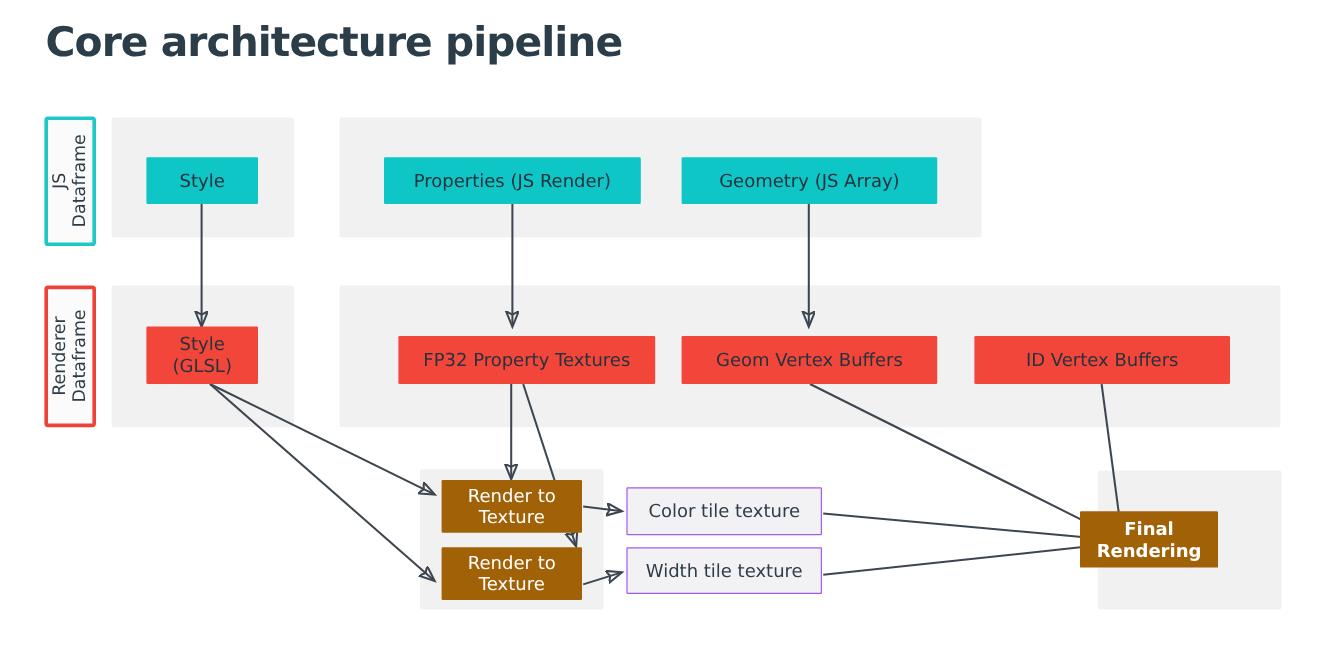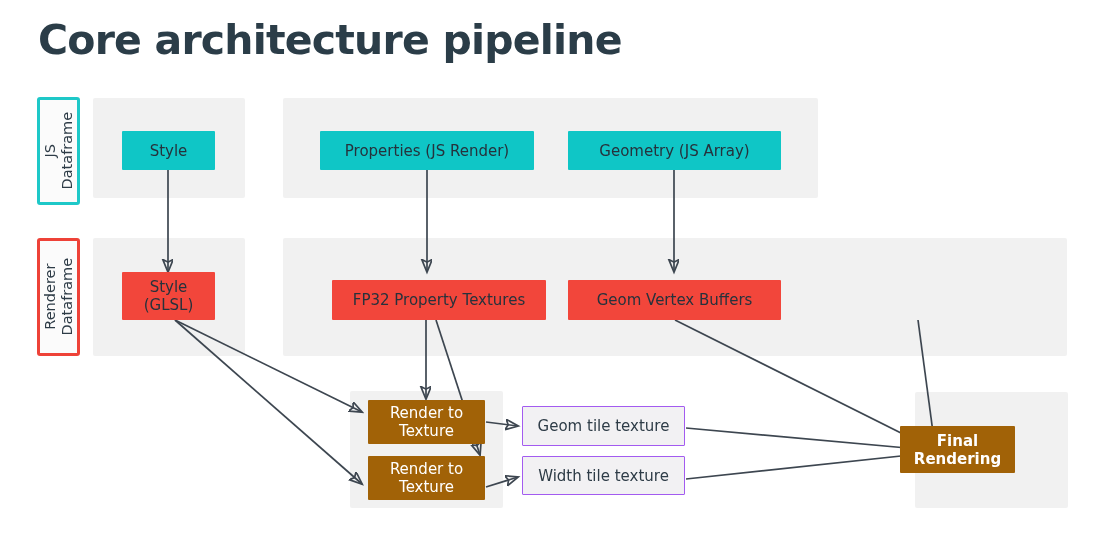--- a/index.html
+++ b/index.html
@@ -16,21 +16,21 @@
   #stage {
     position: relative;
     width: 1100px;
     height: 550px;
     background: #ffffff;
   }
   .page-title {
     position: absolute;
     left: 38px;
     top: 16px;
-    font-size: 41px;
+    font-size: 34px;
     font-weight: bold;
     letter-spacing: -0.8px;
     color: #2b3d48;
     font-family: "DejaVu Sans", "Liberation Sans", sans-serif;
     white-space: nowrap;
   }
   .group-band {
     position: absolute;
     background: #f1f1f1;
     border-radius: 2px;
@@ -161,25 +161,26 @@
   </svg>
 
   <div class="node teal" style="left:122px; top:131px; width:93px; height:39px;">Style</div>
   <div class="node teal" style="left:320px; top:131px; width:214px; height:39px;">Properties (JS Render)</div>
   <div class="node teal" style="left:568px; top:131px; width:213px; height:39px;">Geometry (JS Array)</div>
 
   <div class="node red" style="left:122px; top:272px; width:93px; height:48px;">Style
 (GLSL)</div>
   <div class="node red" style="left:332px; top:280px; width:214px; height:40px;">FP32 Property Textures</div>
   <div class="node red" style="left:568px; top:280px; width:213px; height:40px;">Geom Vertex Buffers</div>
+  <div class="node red" style="left:812px; top:280px; width:213px; height:40px;">ID Vertex Buffers</div>
 
   <div class="node purple" style="left:368px; top:400px; width:117px; height:44px;">Render to
 Texture</div>
   <div class="node purple" style="left:368px; top:456px; width:117px; height:44px;">Render to
 Texture</div>
 
-  <div class="node outline-purple" style="left:522px; top:406px; width:163px; height:40px;">Geom tile texture</div>
+  <div class="node outline-purple" style="left:522px; top:406px; width:163px; height:40px;">Color tile texture</div>
   <div class="node outline-purple" style="left:522px; top:456px; width:163px; height:39px;">Width tile texture</div>
 
   <div class="node purple bold" style="left:900px; top:426px; width:115px; height:47px;">Final
 Rendering</div>
 
 </div>
 
 </body></html>

